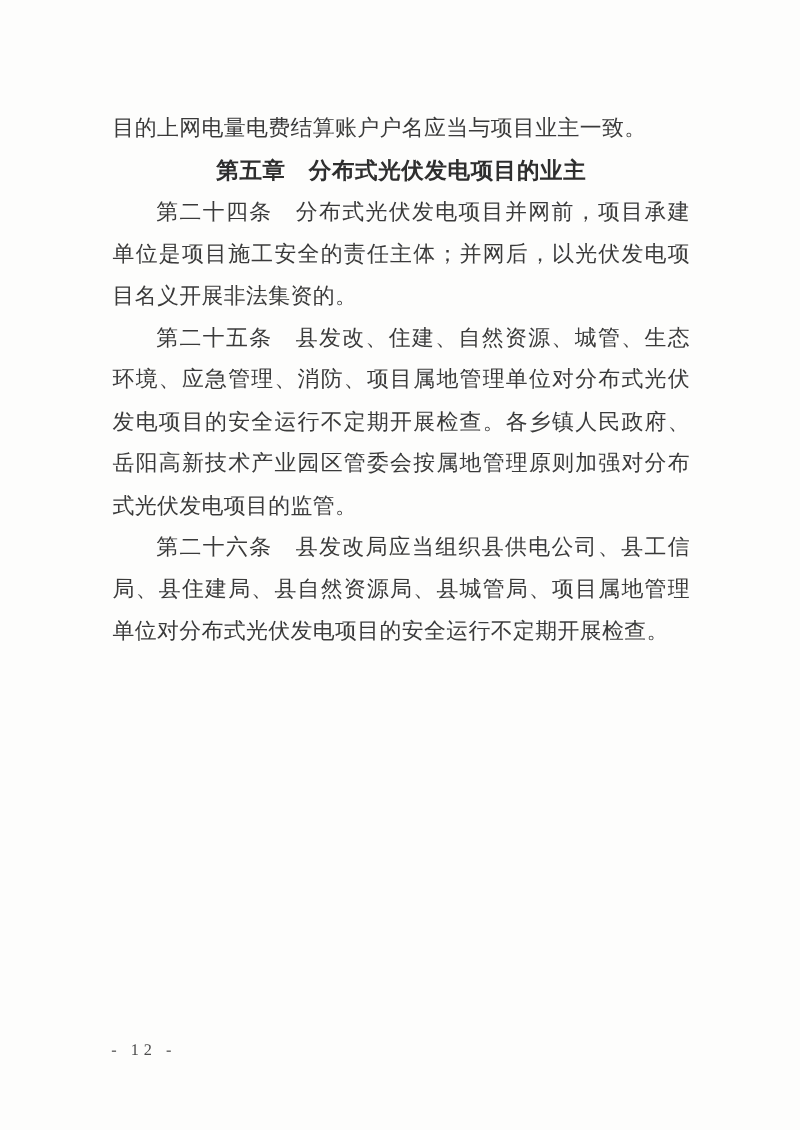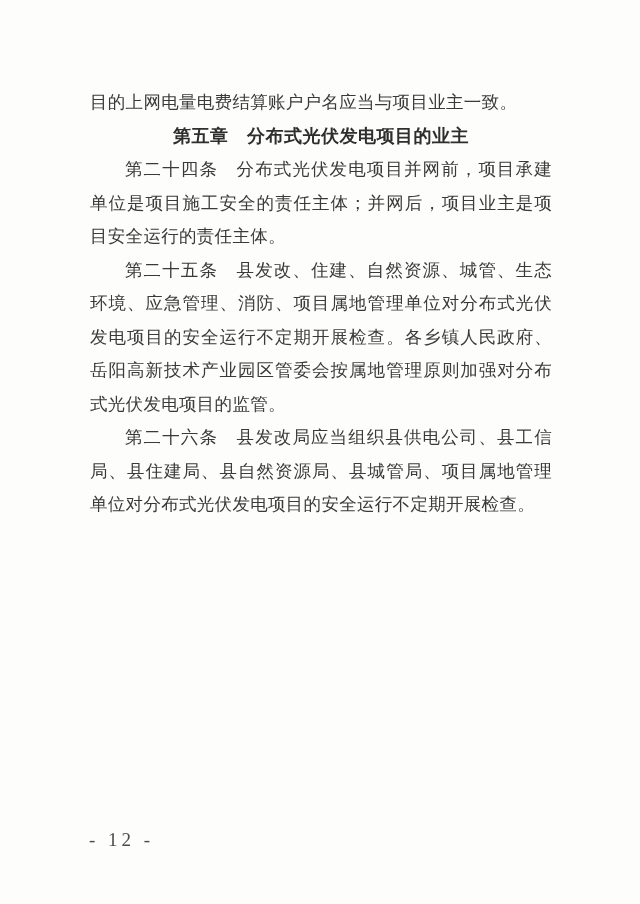--- a/index.html
+++ b/index.html
@@ -43,31 +43,31 @@
     color: #2e2e2e;
     letter-spacing: 0.5px;
   }
   .article {
     text-indent: 35px;
   }
   .pagenum {
     position: absolute;
     left: 89px;
     top: 829px;
-    font-size: 19px;
+    font-size: 13px;
     line-height: 22px;
     color: #4c4c4c;
     letter-spacing: 4px;
   }
 </style>
 </head>
 <body>
 
 <div class="page">
   <div class="textblock">
     <p class="paragraph-continuation">目的上网电量电费结算账户户名应当与项目业主一致。</p>
     <p class="chapter-heading">第五章　分布式光伏发电项目的业主</p>
-    <p class="article">第二十四条　分布式光伏发电项目并网前，项目承建单位是项目施工安全的责任主体；并网后，项目业主是项目安全运行的责任主体。</p>
+    <p class="article">第二十四条　分布式光伏发电项目并网前，项目承建单位是项目施工安全的责任主体；并网后，以光伏发电项目名义开展非法集资的。</p>
     <p class="article">第二十五条　县发改、住建、自然资源、城管、生态环境、应急管理、消防、项目属地管理单位对分布式光伏发电项目的安全运行不定期开展检查。各乡镇人民政府、岳阳高新技术产业园区管委会按属地管理原则加强对分布式光伏发电项目的监管。</p>
     <p class="article">第二十六条　县发改局应当组织县供电公司、县工信局、县住建局、县自然资源局、县城管局、项目属地管理单位对分布式光伏发电项目的安全运行不定期开展检查。</p>
   </div>
   <div class="pagenum">- 12 -</div>
 </div>
 
 </body></html>

